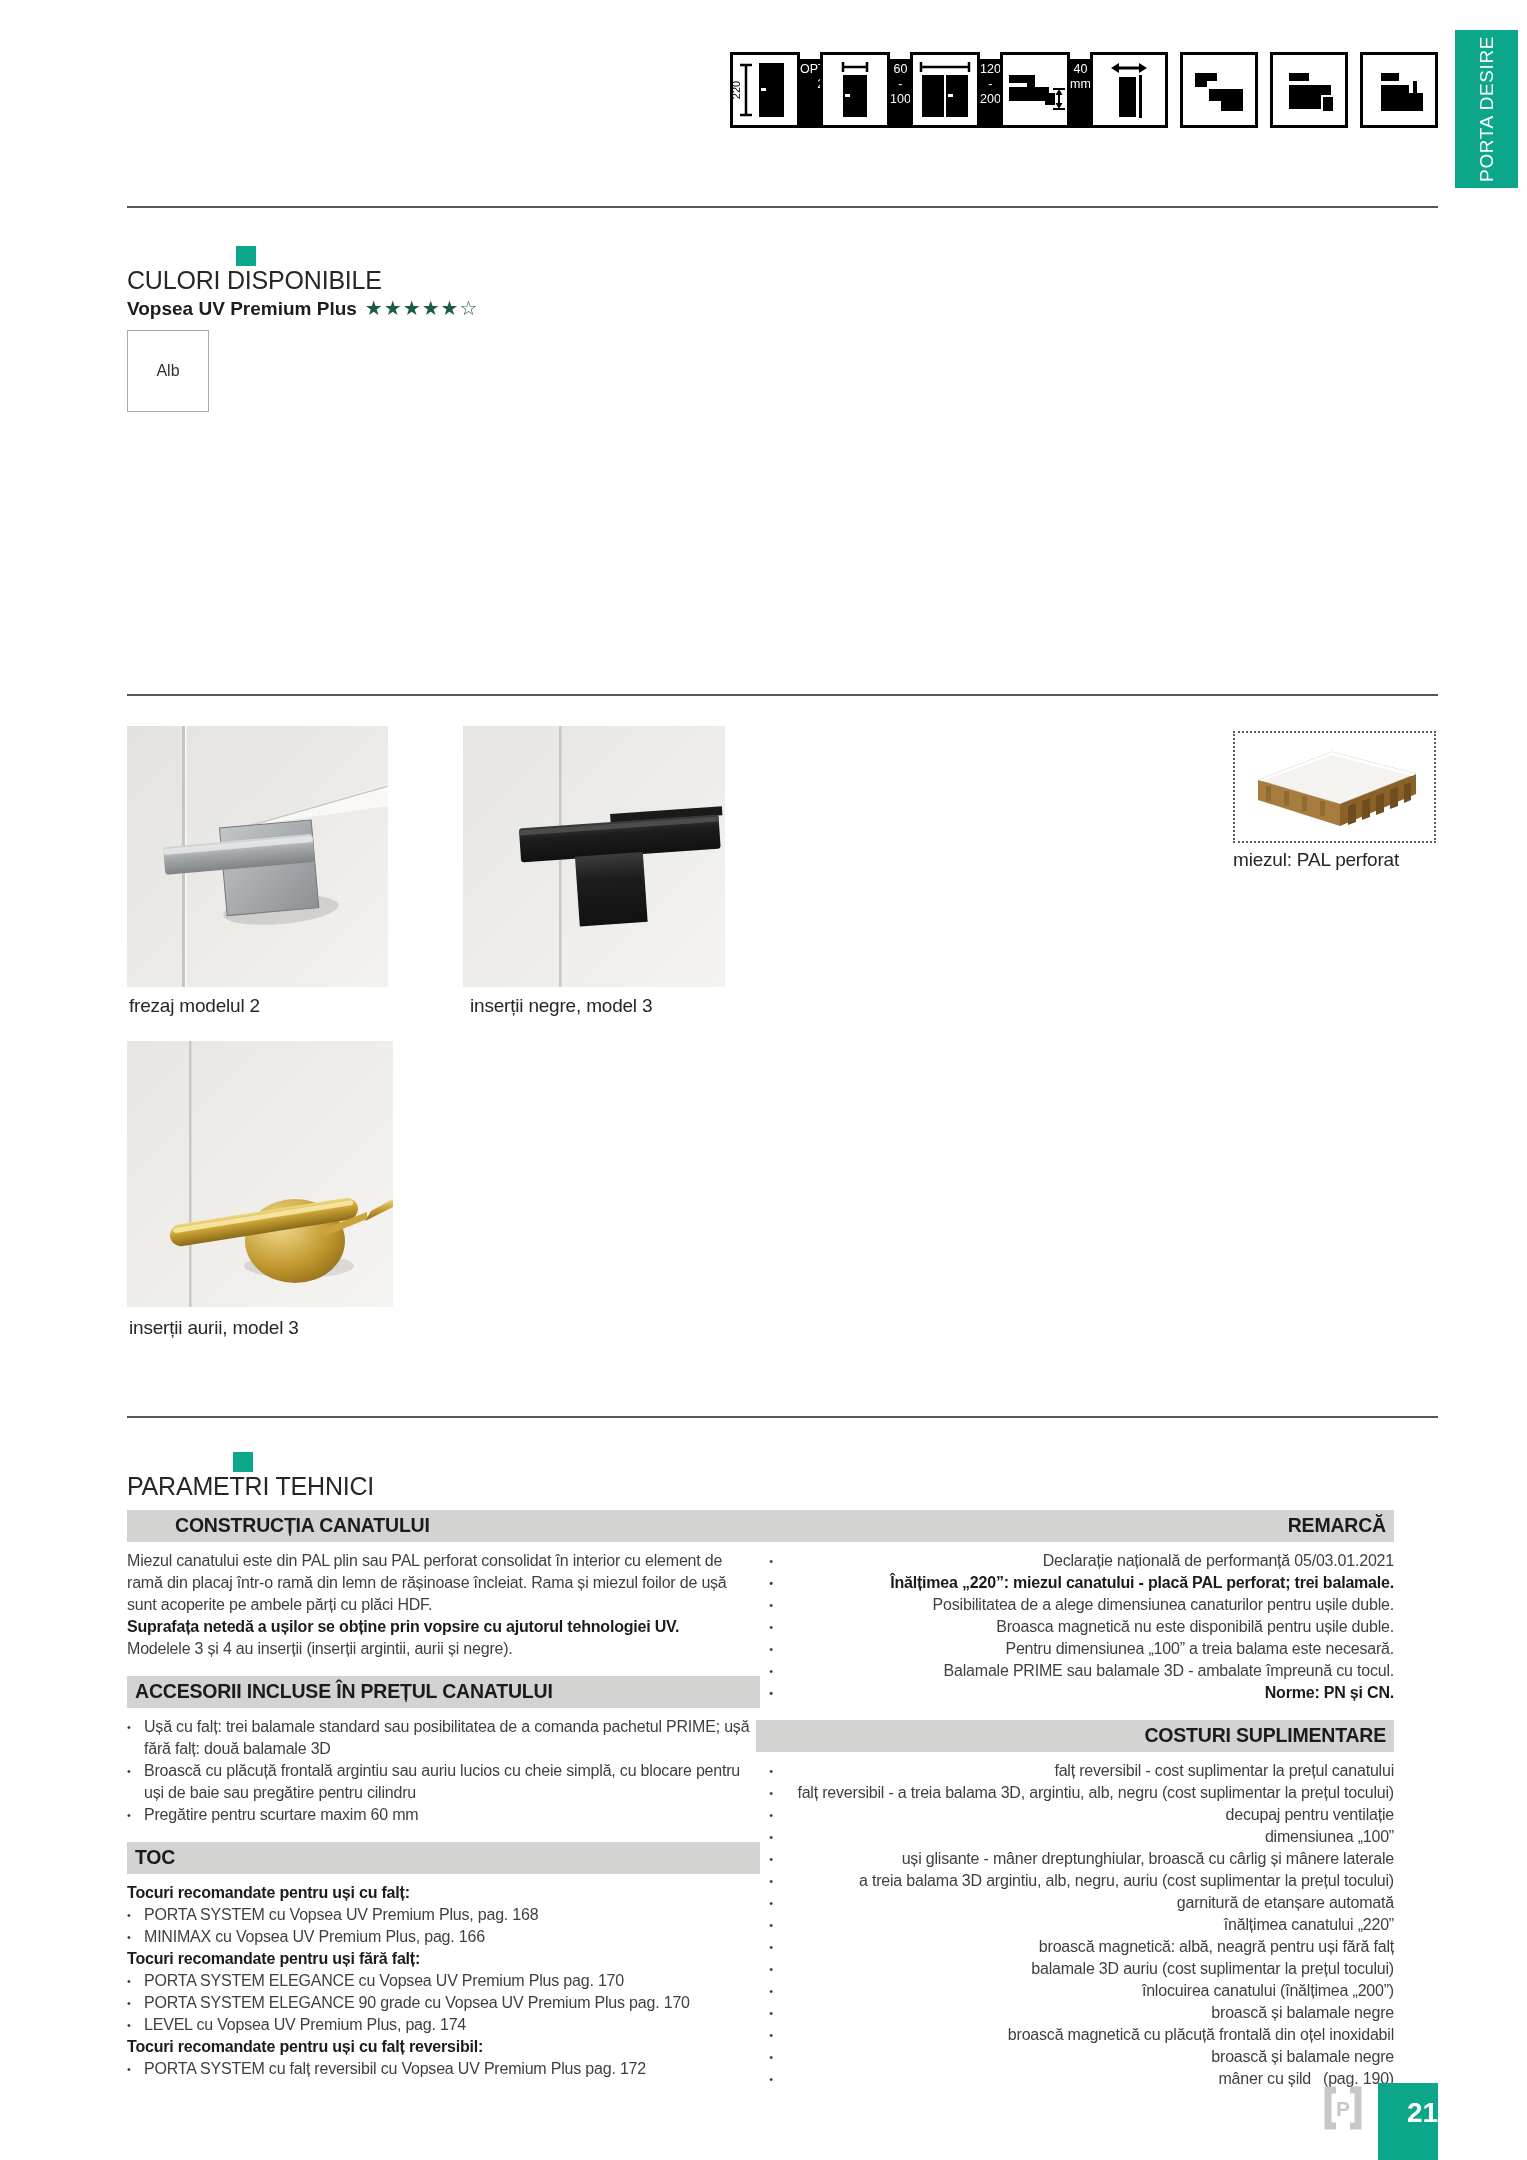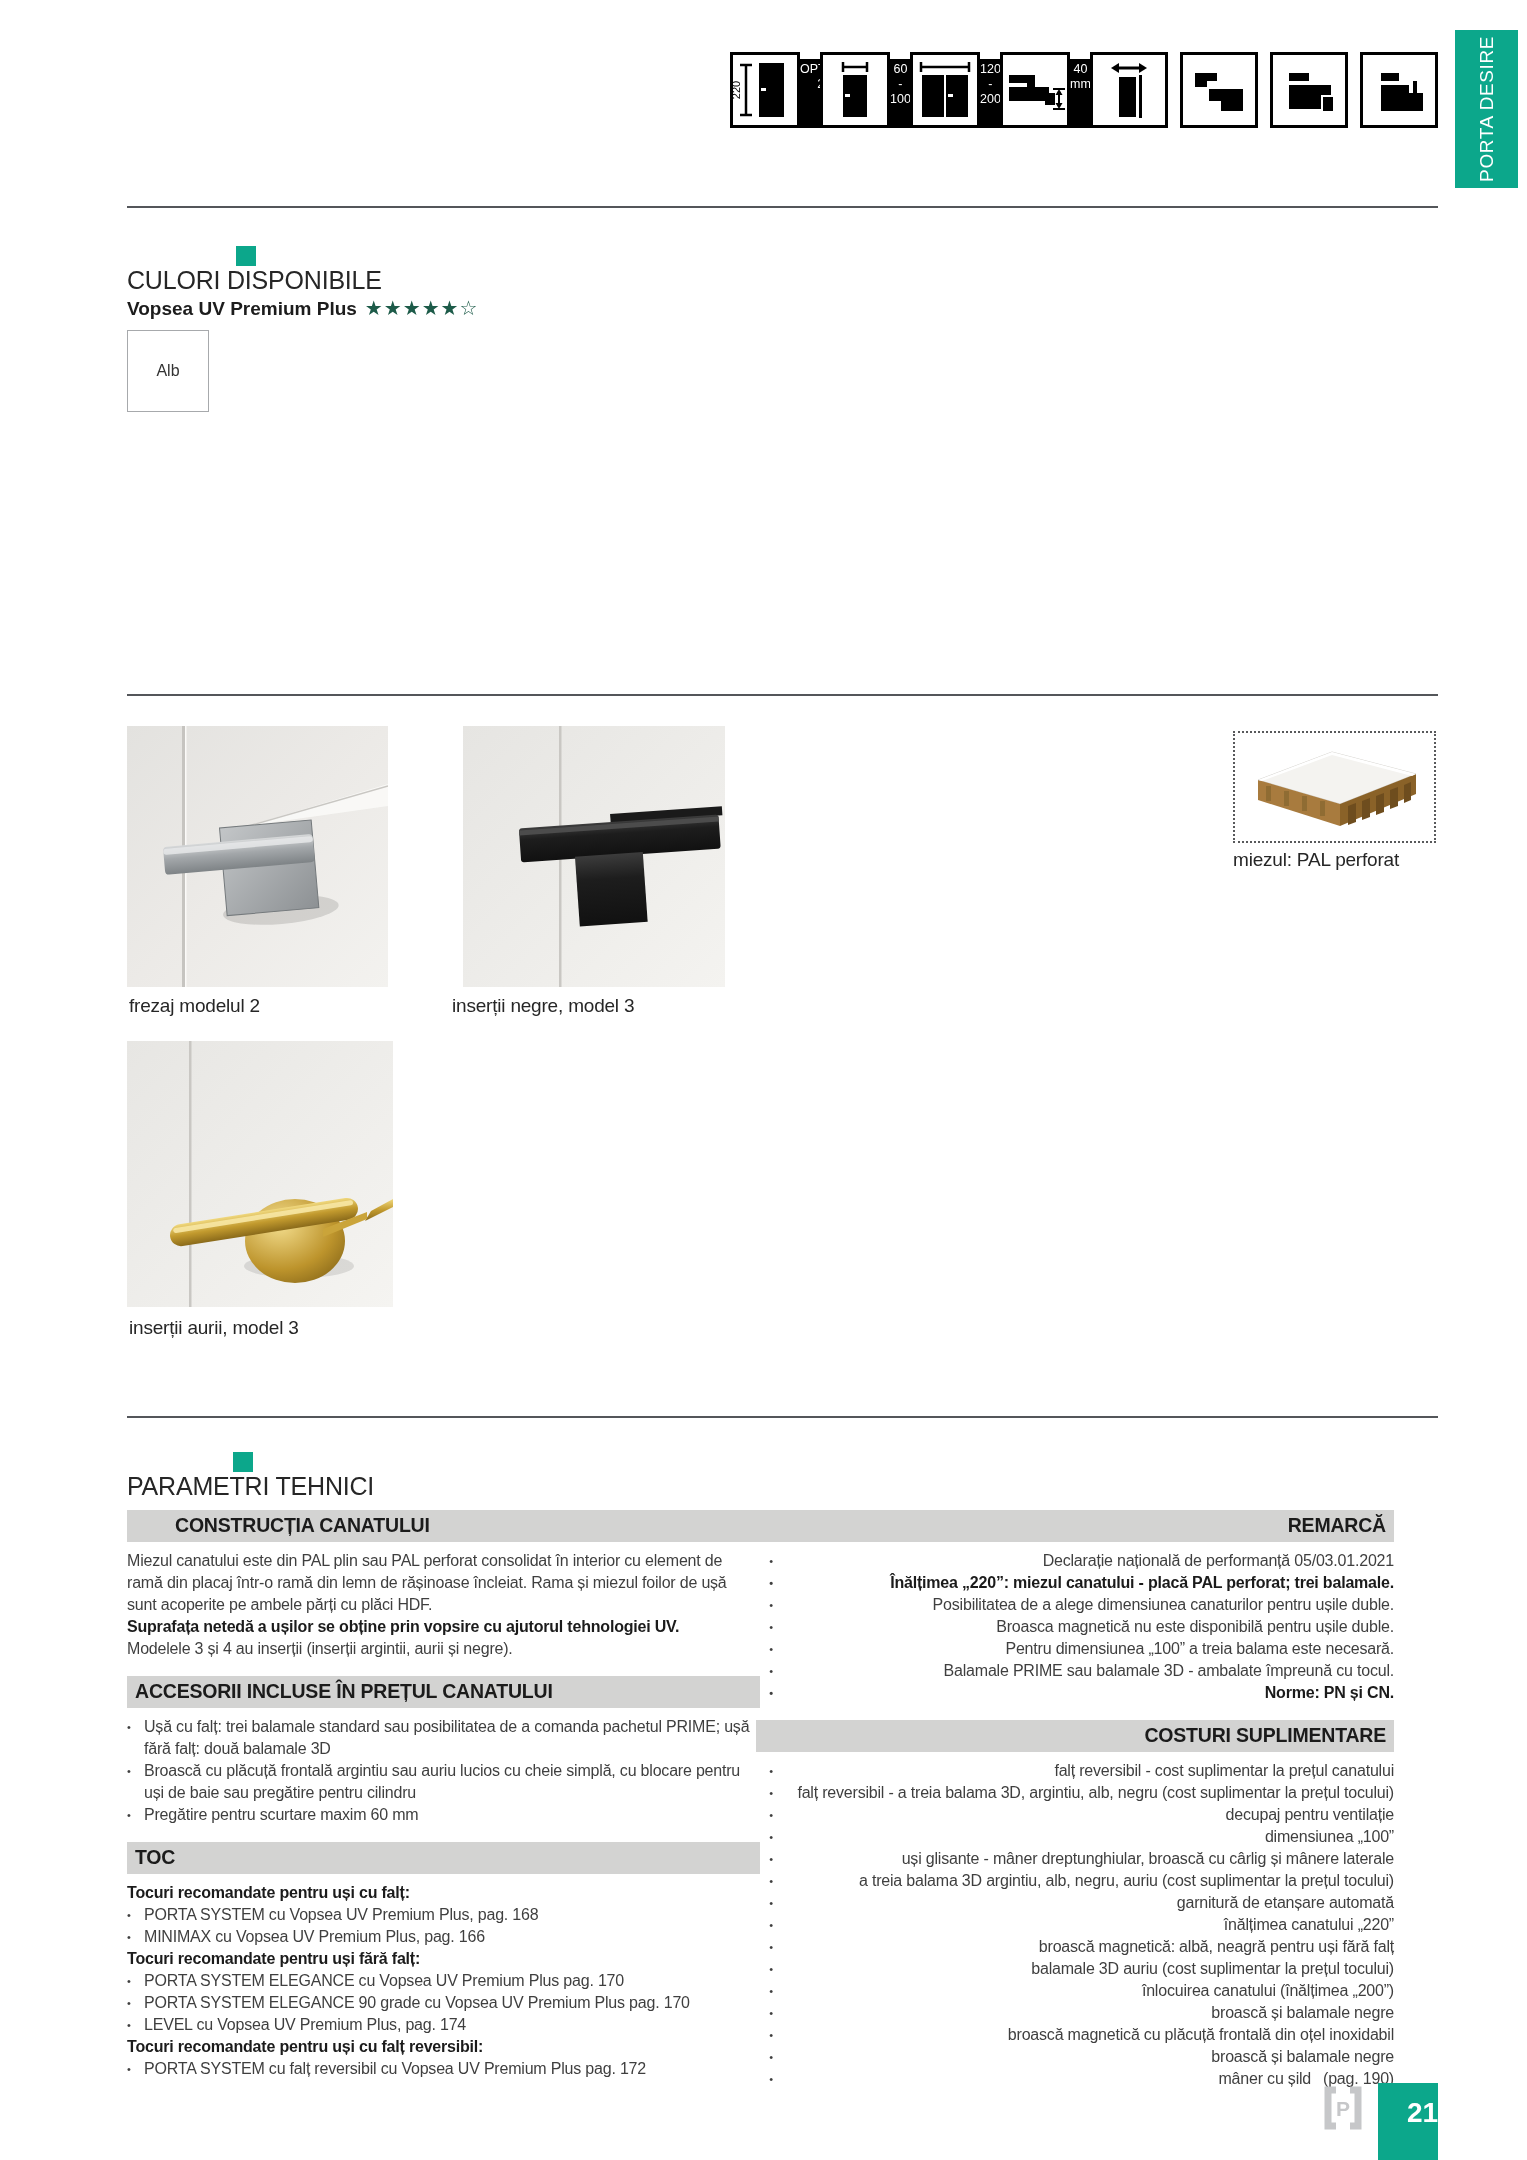--- a/index.html
+++ b/index.html
@@ -259,21 +259,21 @@
     <rect width="262" height="261" fill="url(#bg2)"></rect>
     <rect x="96" y="0" width="2.5" height="261" fill="#c9c7c3"></rect>
     <g transform="rotate(-4 150 130)">
       <rect x="150" y="88" width="112" height="9" fill="#1a1a1a"></rect>
       <rect x="58" y="96" width="200" height="34" rx="3" fill="url(#blk)"></rect>
       <rect x="112" y="128" width="68" height="70" fill="url(#blk)"></rect>
       <rect x="58" y="98" width="200" height="5" fill="#4c4c4c"></rect>
     </g>
   </svg>
 </div>
-<div class="caption" style="left:452px;top:995px">inserții negre, model 3</div>
+<div class="caption" style="left:470px;top:995px">inserții negre, model 3</div>
 
 <div class="photo" style="left:127px;top:1041px;width:266px;height:266px">
   <svg width="266" height="266" viewBox="0 0 266 266">
     <defs>
       <linearGradient id="bg3" x1="0" y1="0" x2="1" y2="1">
         <stop offset="0" stop-color="#e7e6e3"></stop>
           <stop offset="1" stop-color="#f5f4f1"></stop>
       </linearGradient>
       <linearGradient id="gold1" x1="0" y1="0" x2="0" y2="1">
         <stop offset="0" stop-color="#f0d87e"></stop>

